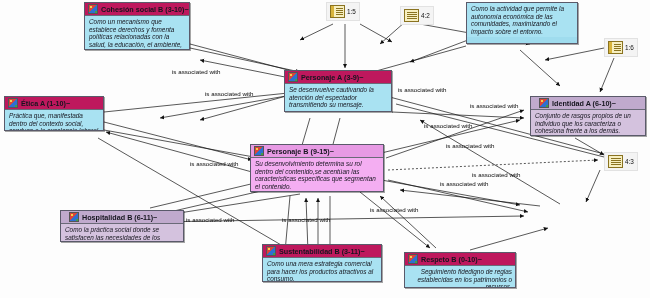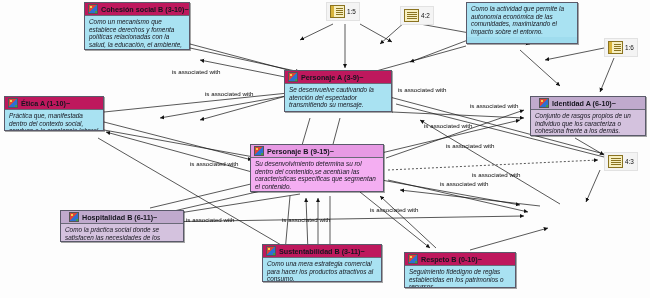--- a/index.html
+++ b/index.html
@@ -228,21 +228,21 @@
   </div>
 
   <div class="node cy" style="left:262px;top:244px;width:120px;height:38px;">
     <div class="hdr">
       <span class="nicon"></span>
       <span>Sustentabilidad B (3-11)~</span>
     </div>
     <div class="body">Como una mera estrategia comercial para hacer los productos atractivos al consumo.</div>
   </div>
 
-  <div class="node cy" style="left:404px;top:252px;width:112px;height:36px;">
+  <div class="node cy" style="left:404px;top:252px;width:112px;height:36px;text-align:right;">
     <div class="hdr">
       <span class="nicon"></span>
       <span>Respeto B (0-10)~</span>
     </div>
     <div class="body">Seguimiento fidedigno de reglas establecidas en los patrimonios o recursos.</div>
   </div>
 
   <div class="gicon" style="left:326px;top:2px;">
     <span class="memo"></span>
     <span class="lbl">1:5</span>

